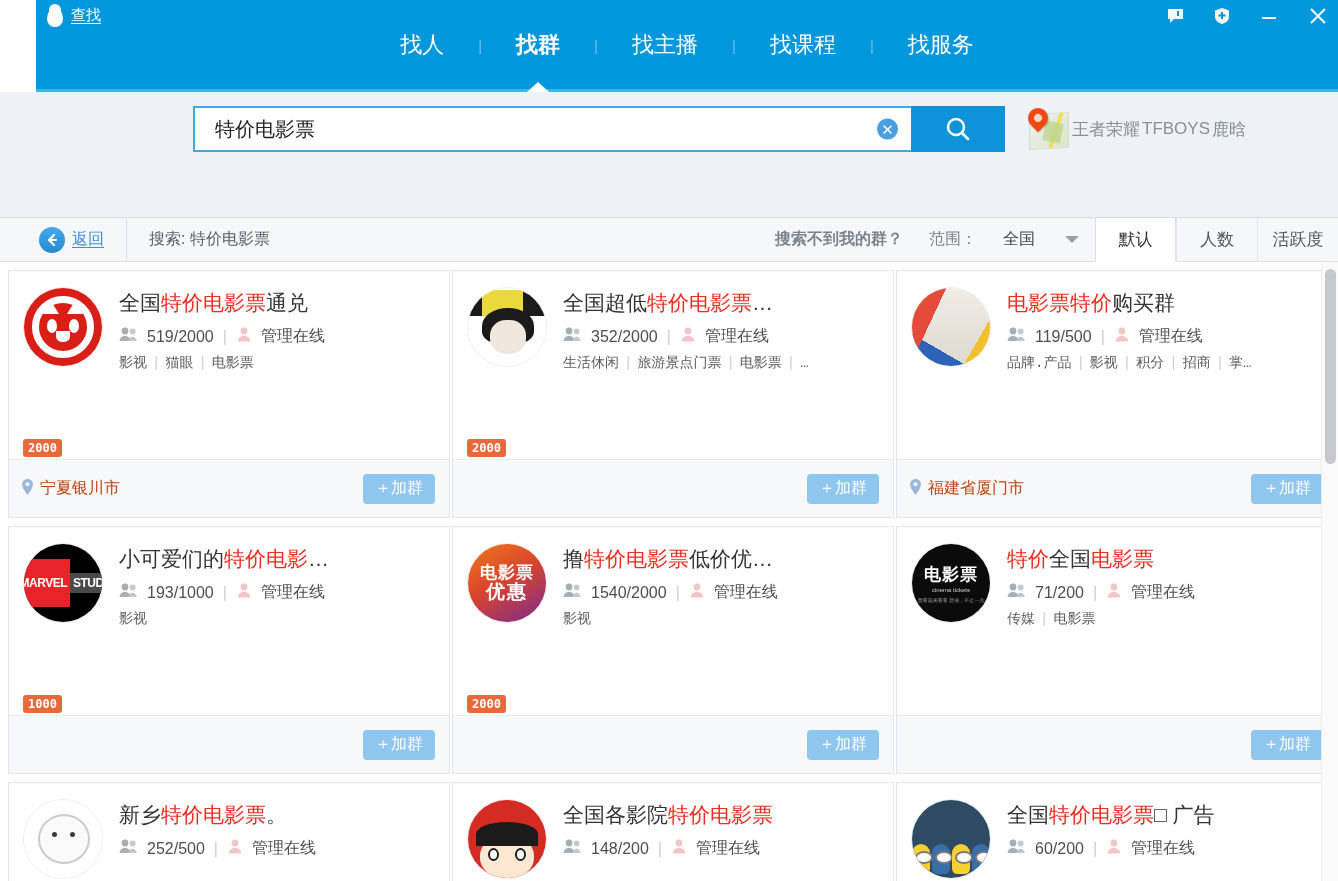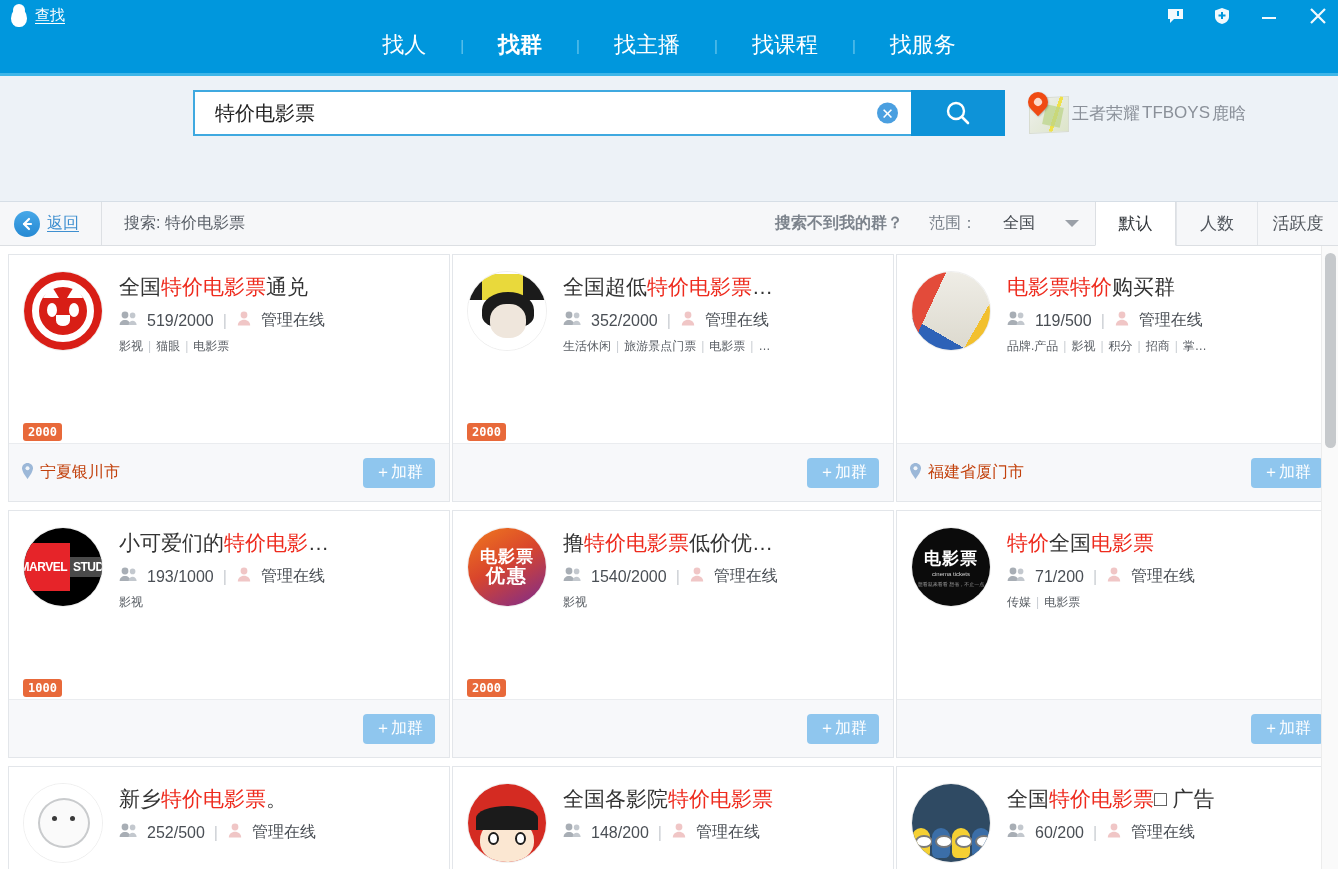--- a/index.html
+++ b/index.html
@@ -5,23 +5,24 @@
   * { box-sizing: border-box; margin: 0; padding: 0; }
   html, body {
     width: 1338px; height: 881px;
     font-family: "Liberation Sans", "DejaVu Sans", sans-serif;
     overflow: hidden; background: #ffffff;
   }
 
   
   .titlebar {
     position: relative;
-    height: 76px;
+    height: 92px;
     background: #0097DD;
     border-bottom: 3px solid #3FB6E8;
+    margin-left: 36px;
   }
   .brand {
     position: absolute; left: 10px; top: 4px;
     display: flex; align-items: center; gap: 7px;
   }
   .qq-penguin {
     width: 18px; height: 23px; position: relative;
   }
   .qq-penguin .body {
     position: absolute; left: 1px; top: 4px;
@@ -135,21 +136,21 @@
     width: 8px; height: 8px; background: #FBD9CA; border-radius: 50%;
   }
   .hotword {
     color: #8A9099; font-size: 17px; cursor: pointer;
   }
 
   
   .filterbar {
     position: relative; height: 44px;
     background: #F6F7F9; border-bottom: 1px solid #DCDFE3;
-    display: flex; align-items: stretch;
+    display: flex; align-items: stretch; padding-left: 25px;
   }
   .backbtn {
     display: flex; align-items: center; gap: 7px;
     padding: 0 22px 0 14px; cursor: pointer;
     border-right: 1px solid #DDE0E4;
   }
   .backcircle {
     width: 26px; height: 26px; border-radius: 50%;
     background: linear-gradient(180deg,#47A8E8,#2589D3);
     display: flex; align-items: center; justify-content: center;
@@ -231,22 +232,22 @@
     overflow: hidden; text-overflow: ellipsis; margin-bottom: 9px;
   }
   .gname .hl { color: #EE2B1E; }
   .meta {
     display: flex; align-items: center; gap: 9px;
     font-size: 16px; color: #4A4F55; margin-bottom: 7px;
     white-space: nowrap;
   }
   .meta .bar { color: #C9CDD2; }
   .tags {
-    font-size: 12px; color: #585D63; white-space: nowrap;
-    overflow: hidden; text-overflow: ellipsis;
+    font-size: 14px; color: #585D63; white-space: nowrap;
+    overflow: hidden; text-overflow: ellipsis; font-family: Liberation Mono, monospace;
   }
   .tags .sep { color: #C9CDD2; padding: 0 5px; }
   .card-foot {
     height: 58px; background: #F7F8FA; border-top: 1px solid #EAECEF;
     display: flex; align-items: center; padding: 0 14px 0 12px;
   }
   .loc {
     display: flex; align-items: center; gap: 6px;
     color: #c2410c; font-size: 16px;
   }

